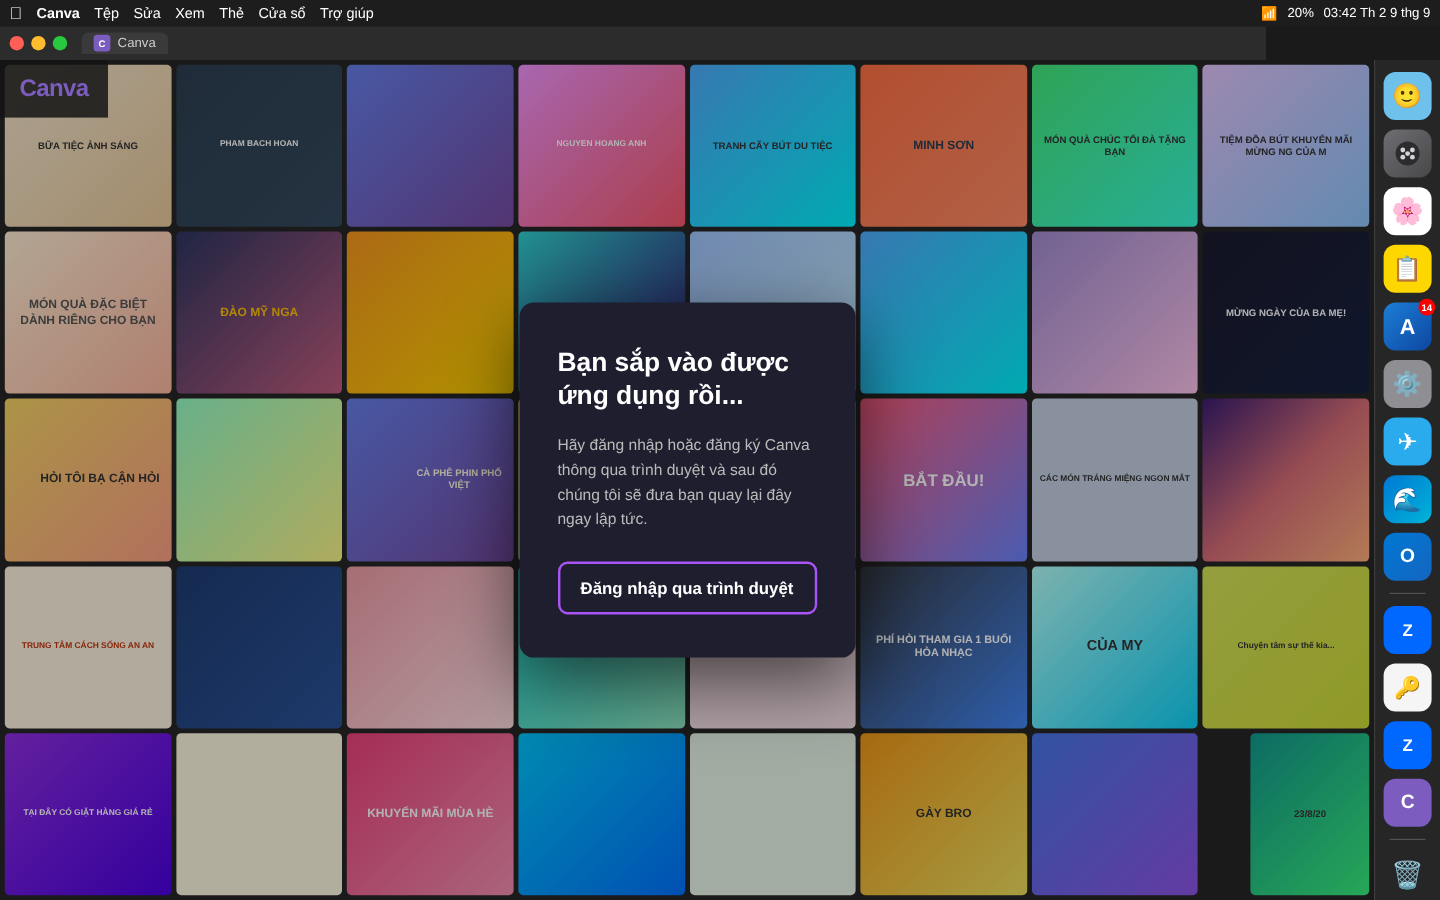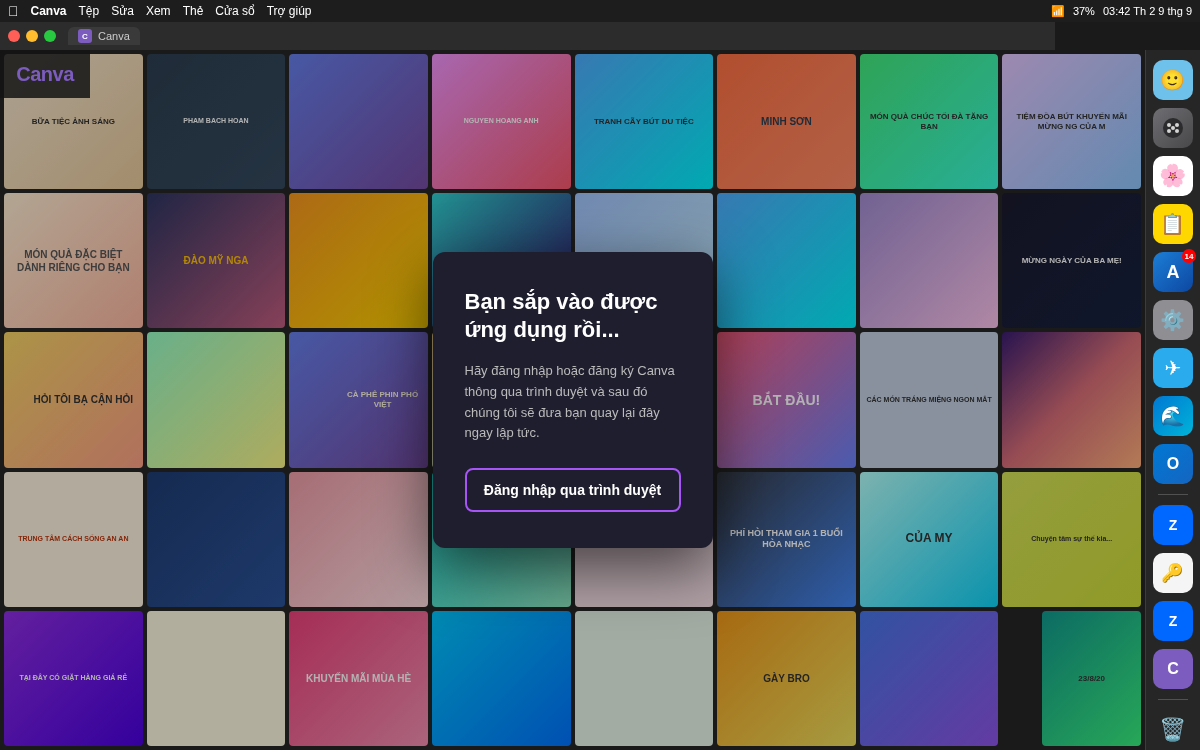--- a/index.html
+++ b/index.html
@@ -340,21 +340,21 @@
     <span class="menu-item menu-bold">Canva</span>
     <span class="menu-item">Tệp</span>
     <span class="menu-item">Sửa</span>
     <span class="menu-item">Xem</span>
     <span class="menu-item">Thẻ</span>
     <span class="menu-item">Cửa sổ</span>
     <span class="menu-item">Trợ giúp</span>
   </div>
   <div class="menu-bar-right">
     <span>📶</span>
-    <span>37%</span>
+    <span>20%</span>
     <span>03:42 Th 2 9 thg 9</span>
   </div>
 </div>
 
 <div class="title-bar">
   <div class="traffic-lights">
     <div class="tl-btn tl-close"></div>
     <div class="tl-btn tl-min"></div>
     <div class="tl-btn tl-max"></div>
   </div>

